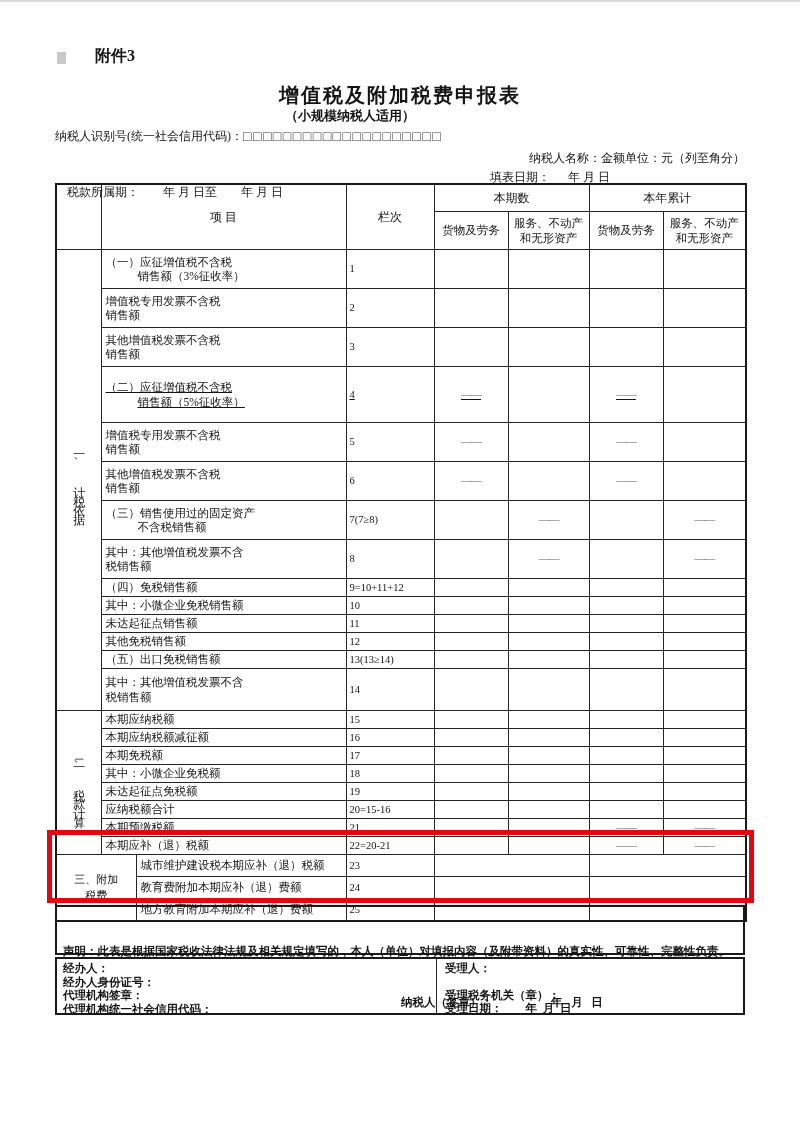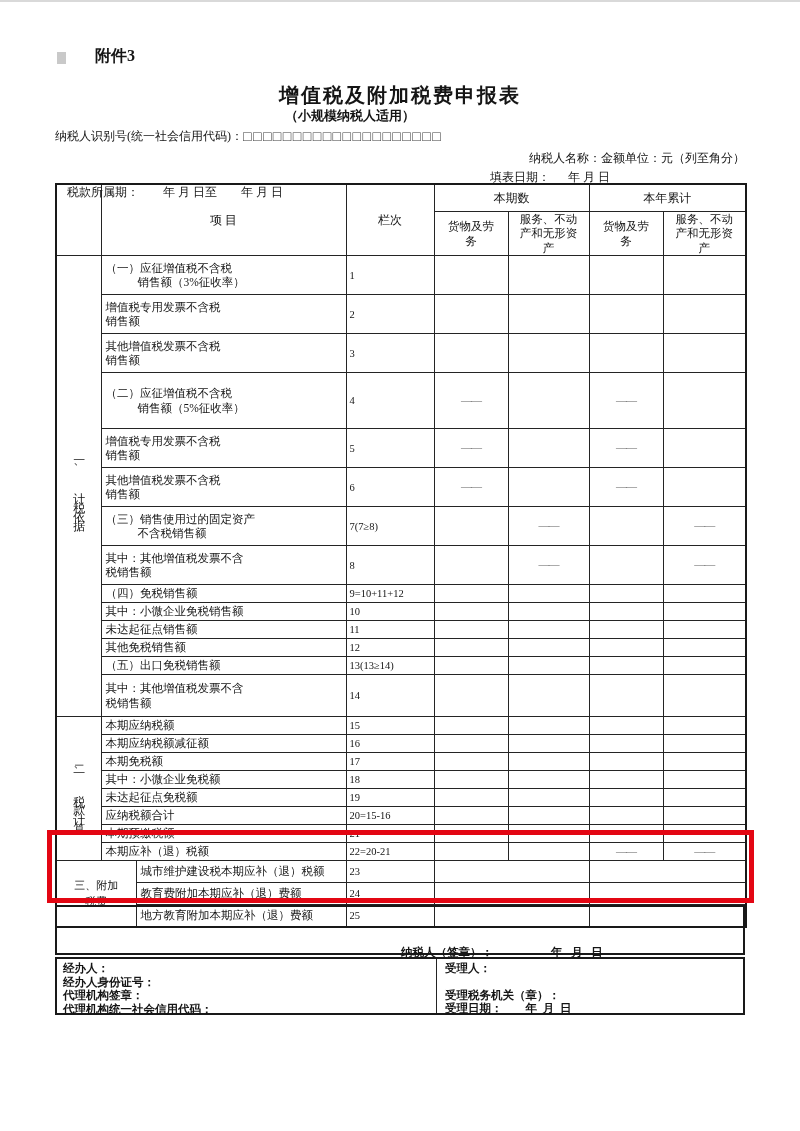--- a/index.html
+++ b/index.html
@@ -23,21 +23,21 @@
   .fill-date{position:absolute;left:435px;top:0;white-space:pre;}
 
   table.form-table{
     position:absolute;left:55px;top:183px;border-collapse:collapse;table-layout:fixed;
     width:690px;border:2.5px solid #191919;
   }
   .form-table td{
     border:1.5px solid #242424;padding:0 4px;font-size:11.5px;line-height:1.25;
     overflow:hidden;vertical-align:middle;
   }
-  .form-table thead td{text-align:center;padding:0 8px;}
+  .form-table thead td{text-align:center;padding:0 2px;}
   .h1 td{height:26px;font-size:12px;}
   .h2 td{height:37px;font-size:11.5px;}
   td.item-cell{text-align:left;}
   td.lan-cell{text-align:left;font-size:10.5px;padding-left:3px;}
   td.data-cell{text-align:center;color:#666;font-size:11px;letter-spacing:-1px;}
   td.sec-cell{text-align:center;padding:0;}
   .vlabel{
     writing-mode:vertical-rl;text-orientation:upright;
     letter-spacing:9px;font-size:12px;margin:0 auto;
   }
@@ -140,21 +140,21 @@
           <td class="data-cell"></td>
         </tr>
         <tr style="height: 39px;">
           <td class="item-cell ind1" colspan="2"><span>其他增值税发票不含税</span><span class="lab-l2">销售额</span></td>
           <td class="lan-cell">3</td>
           <td class="data-cell"></td>
           <td class="data-cell"></td>
           <td class="data-cell"></td>
           <td class="data-cell"></td>
         </tr>
-        <tr style="height: 56px;">
+        <tr style="height: 56px; text-decoration: underline;">
           <td class="item-cell" colspan="2"><span>（二）应征增值税不含税</span><span class="lab-l2 l2x">销售额（5%征收率）</span></td>
           <td class="lan-cell">4</td>
           <td class="data-cell">——</td>
           <td class="data-cell"></td>
           <td class="data-cell">——</td>
           <td class="data-cell"></td>
         </tr>
         <tr style="height: 39px;">
           <td class="item-cell ind1" colspan="2"><span>增值税专用发票不含税</span><span class="lab-l2">销售额</span></td>
           <td class="lan-cell">5</td>
@@ -321,20 +321,21 @@
         <tr style="height: 22px;">
           <td class="item-cell" colspan="1"><span>地方教育附加本期应补（退）费额</span></td>
           <td class="lan-cell">25</td>
           <td class="data-cell" colspan="2"></td>
           <td class="data-cell" colspan="2"></td>
         </tr>
       </tbody>
   </table>
 
   <div class="declaration">
+    <div>声明：此表是根据国家税收法律法规及相关规定填写的，本人（单位）对填报内容（及附带资料）的真实性、可靠性、完整性负责。</div>
     <div class="sig-line"><span>纳税人（签章）：</span><span class="sig-date">年   月   日</span></div>
   </div>
 
   <div class="footer-box">
     <div class="footer-left">
       <div class="footer-line">经办人：</div>
       <div class="footer-line">经办人身份证号：</div>
       <div class="footer-line">代理机构签章：</div>
       <div class="footer-line">代理机构统一社会信用代码：</div>
     </div>

